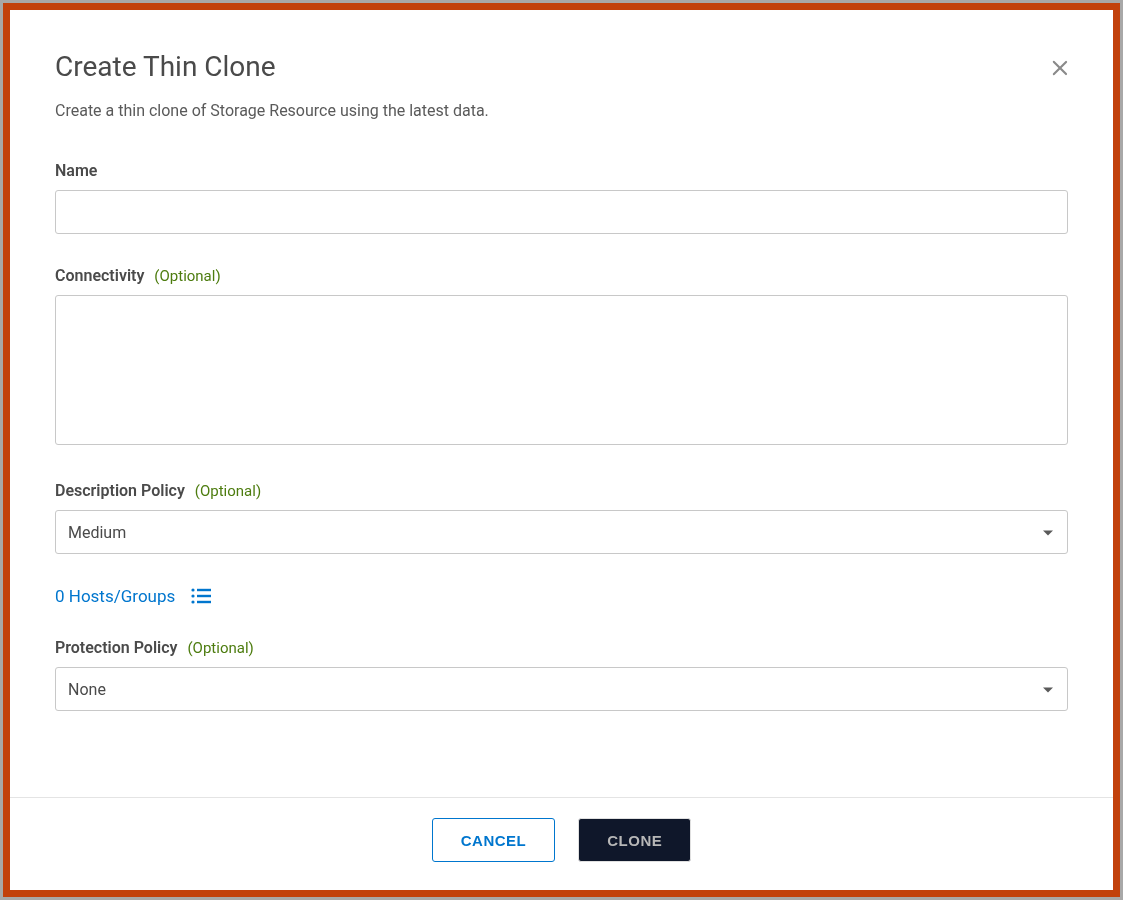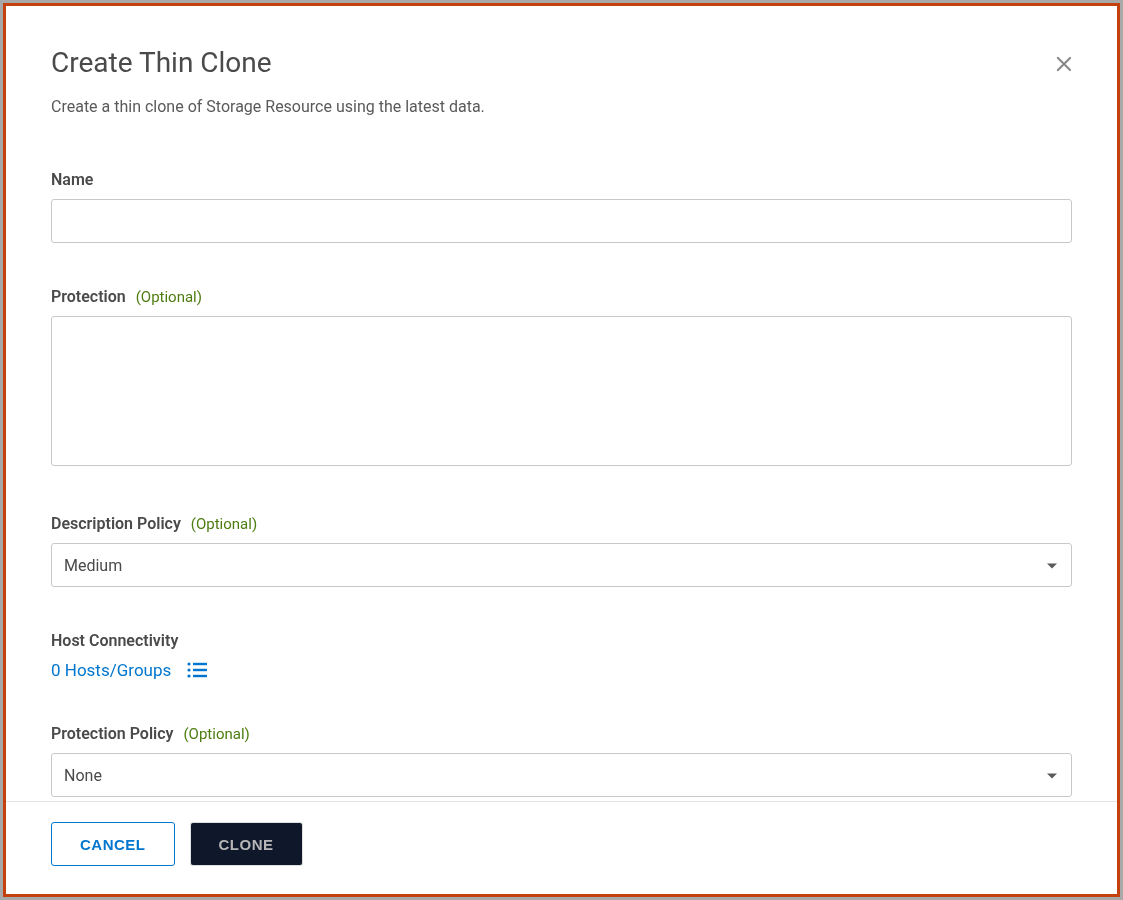--- a/index.html
+++ b/index.html
@@ -13,54 +13,54 @@
       display: flex;
       align-items: center;
       justify-content: center;
       width: 1123px;
       height: 900px;
     }
     .dialog {
       background: #ffffff;
       width: 1117px;
       height: 894px;
-      border: 3px solid #c2410c;
+      border: 7px solid #c2410c;
       display: flex;
       flex-direction: column;
       position: relative;
     }
     .dialog-body {
       padding: 40px 45px 20px 45px;
       flex: 1;
       overflow: auto;
     }
     .dialog-title {
       font-size: 28px;
       font-weight: 400;
       color: #4a4a4a;
       margin-bottom: 18px;
     }
     .dialog-subtitle {
       font-size: 16px;
       color: #5a5a5a;
-      margin-bottom: 54px;
+      margin-bottom: 41px;
     }
     .close-btn {
       position: absolute;
       top: 45px;
       right: 40px;
       cursor: pointer;
       color: #8a8a8a;
     }
     .close-btn svg {
       width: 26px;
       height: 26px;
     }
     .form-group {
-      margin-bottom: 44px;
+      margin-bottom: 32px;
     }
     .form-label {
       font-size: 16px;
       font-weight: 600;
       color: #4a4a4a;
       display: inline-block;
       margin-bottom: 10px;
     }
     .optional-tag {
       font-size: 15px;
@@ -125,22 +125,22 @@
       gap: 16px;
     }
     .host-link-icon {
       display: inline-flex;
       align-items: center;
     }
     .dialog-footer {
       border-top: 1px solid #e4e4e4;
       padding: 20px 45px 28px 45px;
       display: flex;
-      justify-content: flex-start;
-      gap: 15px;
+      justify-content: center;
+      gap: 23px;
     }
     .btn {
       height: 44px;
       padding: 0 28px;
       font-size: 15px;
       font-weight: 600;
       letter-spacing: 0.5px;
       border-radius: 3px;
       cursor: pointer;
       outline: none;
@@ -175,21 +175,21 @@
     <h1 class="dialog-title">Create Thin Clone</h1>
     <p class="dialog-subtitle">Create a thin clone of Storage Resource using the latest data.</p>
 
     <div class="form-group">
       <label class="form-label">Name</label>
       <input type="text" class="text-input" value="" style="">
     </div>
 
     <div class="form-group">
       <div>
-        <label class="form-label">Protection</label>
+        <label class="form-label">Connectivity</label>
         <span class="optional-tag">(Optional)</span>
       </div>
       <textarea class="textarea-input" style=""></textarea>
     </div>
 
     <div class="form-group">
       <div>
         <label class="form-label">Description Policy</label>
         <span class="optional-tag">(Optional)</span>
       </div>
@@ -199,23 +199,20 @@
         </div>
         <span class="select-caret">
           <svg width="12" height="8" viewBox="0 0 12 8" fill="currentColor">
               <path d="M1 1l5 5 5-5z"></path>
             </svg>
         </span>
       </div>
     </div>
 
     <div class="form-group">
-      <div>
-        <label class="form-label">Host Connectivity</label>
-      </div>
       <div class="host-link">
         <span>0 Hosts/Groups</span>
         <span class="host-link-icon">
           <svg width="20" height="16" viewBox="0 0 20 16" fill="#0076ce">
             <circle cx="2" cy="2" r="1.6"></circle>
             <rect x="6" y="0.8" width="14" height="2.4"></rect>
             <circle cx="2" cy="8" r="1.6"></circle>
             <rect x="6" y="6.8" width="14" height="2.4"></rect>
             <circle cx="2" cy="14" r="1.6"></circle>
             <rect x="6" y="12.8" width="14" height="2.4"></rect>

